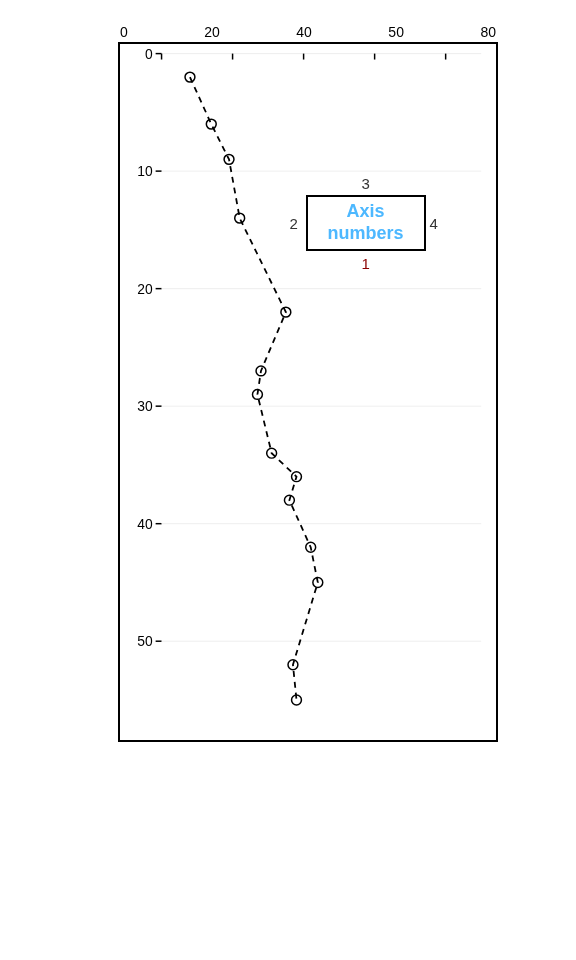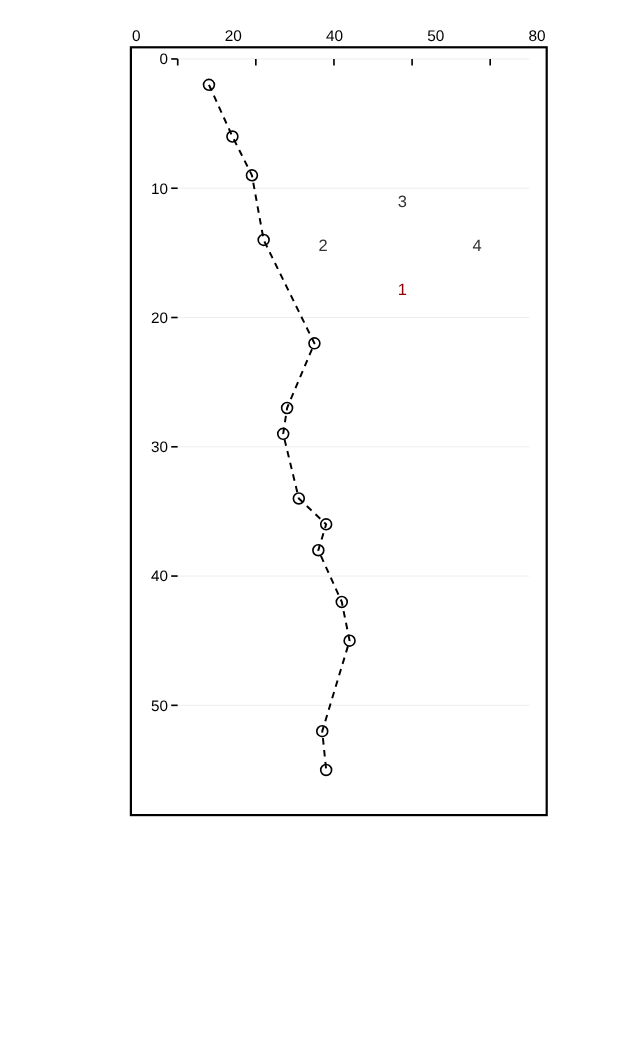--- a/index.html
+++ b/index.html
@@ -137,20 +137,21 @@
             <circle cx="138.89999999999998" cy="352.4385964912281" r="5" fill="none" stroke="#000" stroke-width="1.5"></circle>
             <circle cx="153.25555555555556" cy="411.82456140350877" r="5" fill="none" stroke="#000" stroke-width="1.5"></circle>
             <circle cx="178.37777777777777" cy="435.57894736842104" r="5" fill="none" stroke="#000" stroke-width="1.5"></circle>
             <circle cx="171.20000000000002" cy="459.3333333333333" r="5" fill="none" stroke="#000" stroke-width="1.5"></circle>
             <circle cx="192.73333333333335" cy="506.84210526315786" r="5" fill="none" stroke="#000" stroke-width="1.5"></circle>
             <circle cx="199.9111111111111" cy="542.4736842105264" r="5" fill="none" stroke="#000" stroke-width="1.5"></circle>
             <circle cx="174.7888888888889" cy="625.6140350877192" r="5" fill="none" stroke="#000" stroke-width="1.5"></circle>
             <circle cx="178.37777777777777" cy="661.2456140350877" r="5" fill="none" stroke="#000" stroke-width="1.5"></circle>
           </svg>
 
+      <div class="annotation-box" style="left: 185.556px; top: 150.526px; width: 120px; height: 56px; display: flex; align-items: center; justify-content: center; line-height: 1.2;">Axis numbers</div>
           <div class="annotation-num" style="left: 241.556px; top: 130.526px;">3</div>
           <div class="annotation-num" style="left: 169.556px; top: 170.526px;">2</div>
           <div class="annotation-num" style="color: rgb(139, 0, 0); left: 241.556px; top: 210.526px;">1</div>
           <div class="annotation-num" style="left: 309.556px; top: 170.526px;">4</div>
         </div>
     </div>
   </div>
 </div>
 
 </body></html>

